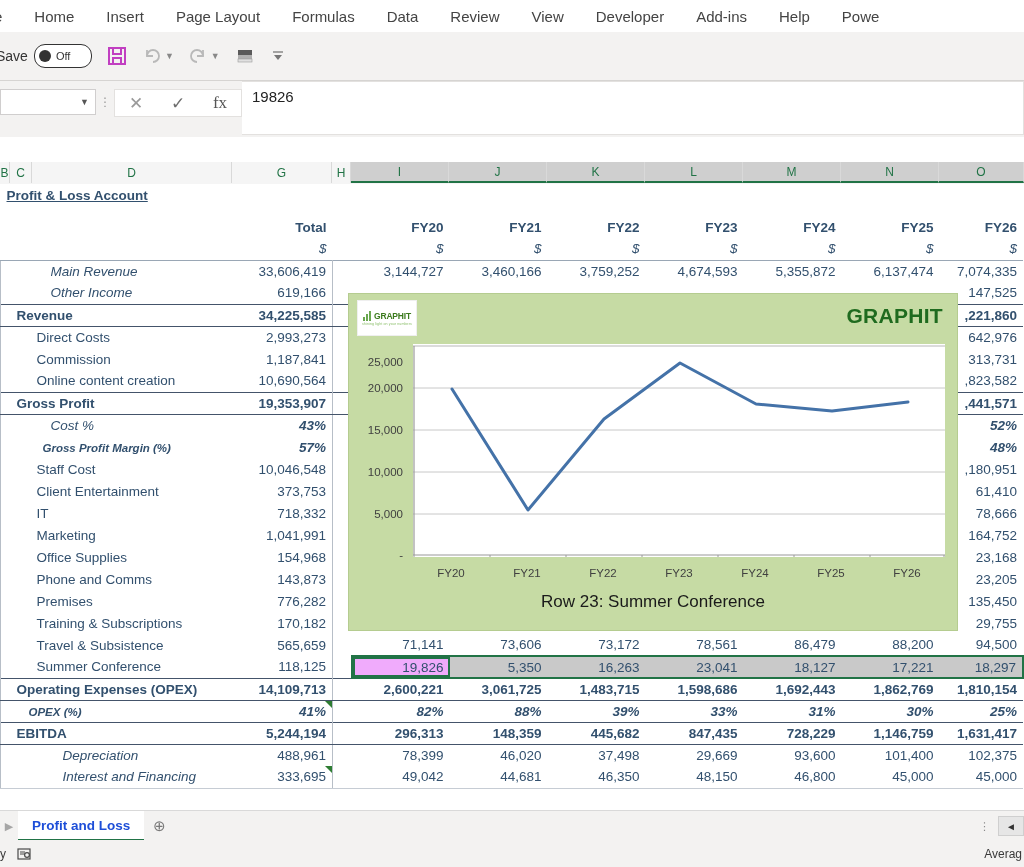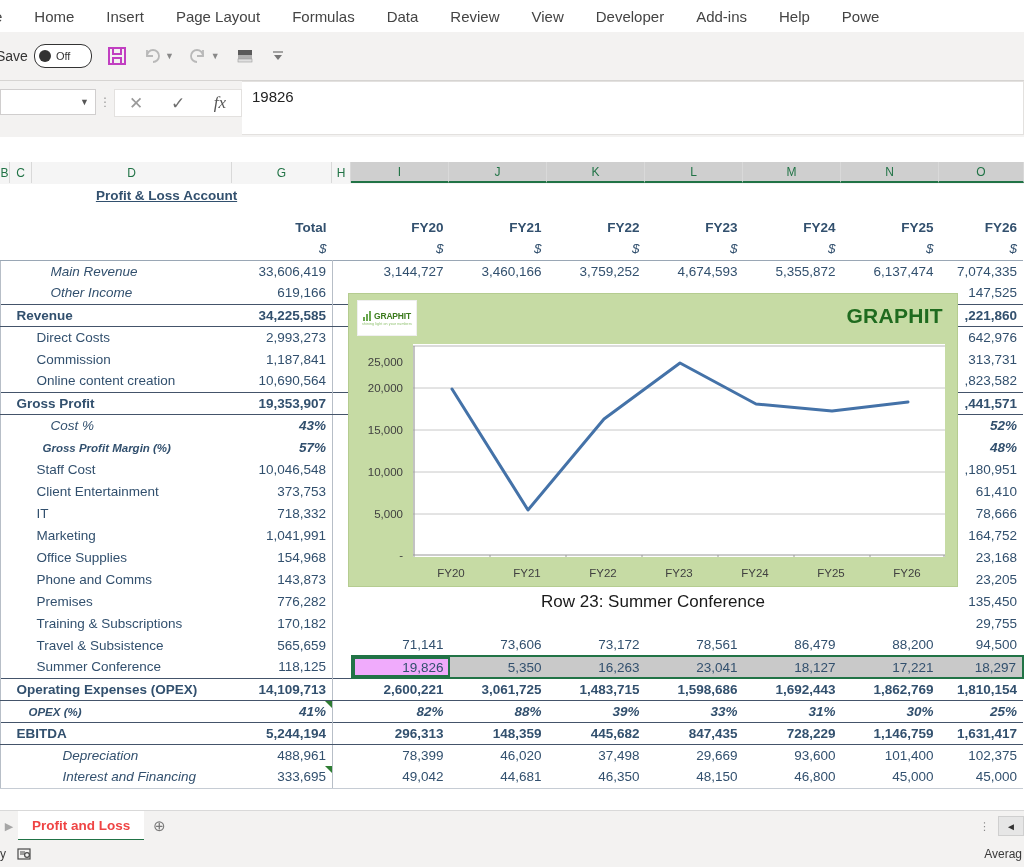--- a/index.html
+++ b/index.html
@@ -50,21 +50,21 @@
   .namebox-caret{font-size:9px;color:#555;}
   .vdots{width:18px;height:26px;margin-top:8px;display:flex;align-items:center;justify-content:center;
     font-size:12px;color:#999;letter-spacing:0;}
   .fx-group{
     height:28px;margin-top:8px;background:#fff;border:1px solid #e3e1df;
     display:flex;align-items:center;box-sizing:border-box;
   }
   .fx-btn{width:42px;height:26px;display:flex;align-items:center;justify-content:center;
     font-size:17px;color:#9a9a9a;}
   .fx-btn.check{color:#6e6e6e;}
-  .fx-btn.fx{font-style:italic;font-family:"Liberation Serif",serif;font-size:17px;color:#555;}
+  .fx-btn.fx{font-family:"Liberation Serif",serif;font-size:17px;color:#555;}
   .formula-input{
     flex:1;height:54px;background:#fff;border:1px solid #e3e1df;border-left:none;
     box-sizing:border-box;display:flex;align-items:flex-start;padding:6px 0 0 10px;
     font-size:15px;color:#222;
   }
 
   
   .colheaders{
     position:absolute;left:0;top:162px;width:1024px;height:22px;
     background:#f5f5f5;display:flex;font-size:12px;color:#217346;
@@ -80,21 +80,21 @@
   .grid{
     position:absolute;left:0;top:184px;width:1024px;height:626px;
     background:#ffffff;overflow:hidden;
   }
   table.sheet{border-collapse:collapse;width:1024px;table-layout:fixed;}
   table.sheet td{
     height:22px;font-size:13.5px;color:#32506e;
     padding:0 6px;box-sizing:border-box;vertical-align:middle;
     white-space:nowrap;overflow:hidden;
   }
-  td.lbl{text-align:center;margin-top:24px;}
+  td.lbl{text-align:left;margin-top:24px;}
   td.num{text-align:right;}
   .w-b{width:10px;} .w-c{width:22px;} .w-d{width:200px;}
   .w-g{width:100px;} .w-h{width:19px;}
   .w-fy{width:98px;}
 
   .r-title td{font-size:16px;font-weight:bold;color:#32506e;}
   .ttl-underline{text-decoration:underline;}
   .r-hdr td{font-size:15px;font-weight:bold;text-align:right;color:#32506e;}
   .r-cur td{font-size:12px;text-align:right;color:#32506e;font-style:italic;}
 
@@ -121,21 +121,21 @@
 
   
   .note-mark{position:relative;}
   .note-mark::after{
     content:"";position:absolute;right:0;top:0;
     border-top:7px solid #2e7d32;border-left:7px solid transparent;
   }
 
   
   .chart{
-    position:absolute;left:348px;top:293px;width:610px;height:294px;
+    position:absolute;left:348px;top:293px;width:610px;height:338px;
     background:#c6dba4;border:1px solid #b5cc90;box-sizing:border-box;
   }
   .chart-logo{
     position:absolute;left:8px;top:6px;width:60px;height:36px;background:#ffffff;
     display:flex;flex-direction:column;align-items:center;justify-content:center;
     border:1px solid #efefef;box-sizing:border-box;
   }
   .logo-row{display:flex;align-items:flex-end;}
   .logo-bars{display:flex;align-items:flex-end;height:11px;margin-right:2px;}
   .logo-bars i{display:block;width:2px;margin-right:1px;background:#6aa84f;}
@@ -157,21 +157,21 @@
   }
 
   
   .tabbar{
     position:absolute;left:0;top:810px;width:1024px;height:30px;
     background:#f3f2f1;border-top:1px solid #d9d9d9;display:flex;align-items:center;
   }
   .nav-arrow{width:18px;text-align:center;font-size:11px;color:#a6a6a6;}
   .sheet-tab{
     height:28px;padding:0 14px;display:flex;align-items:center;
-    background:#ffffff;color:#ef4444;font-weight:bold;font-size:13.5px;
+    background:#ffffff;color:#1d4ed8;font-weight:bold;font-size:13.5px;
     border-bottom:2.5px solid #217346;
   }
   .add-sheet{
     width:30px;height:28px;display:flex;align-items:center;justify-content:center;
     font-size:15px;color:#7a7a7a;
   }
   .tabbar-right{margin-left:auto;display:flex;align-items:center;}
   .tab-vdots{font-size:11px;color:#8a8a8a;padding:0 8px;}
   .hscroll-btn{
     width:26px;height:20px;background:#e6e6e6;border:1px solid #cfcfcf;

